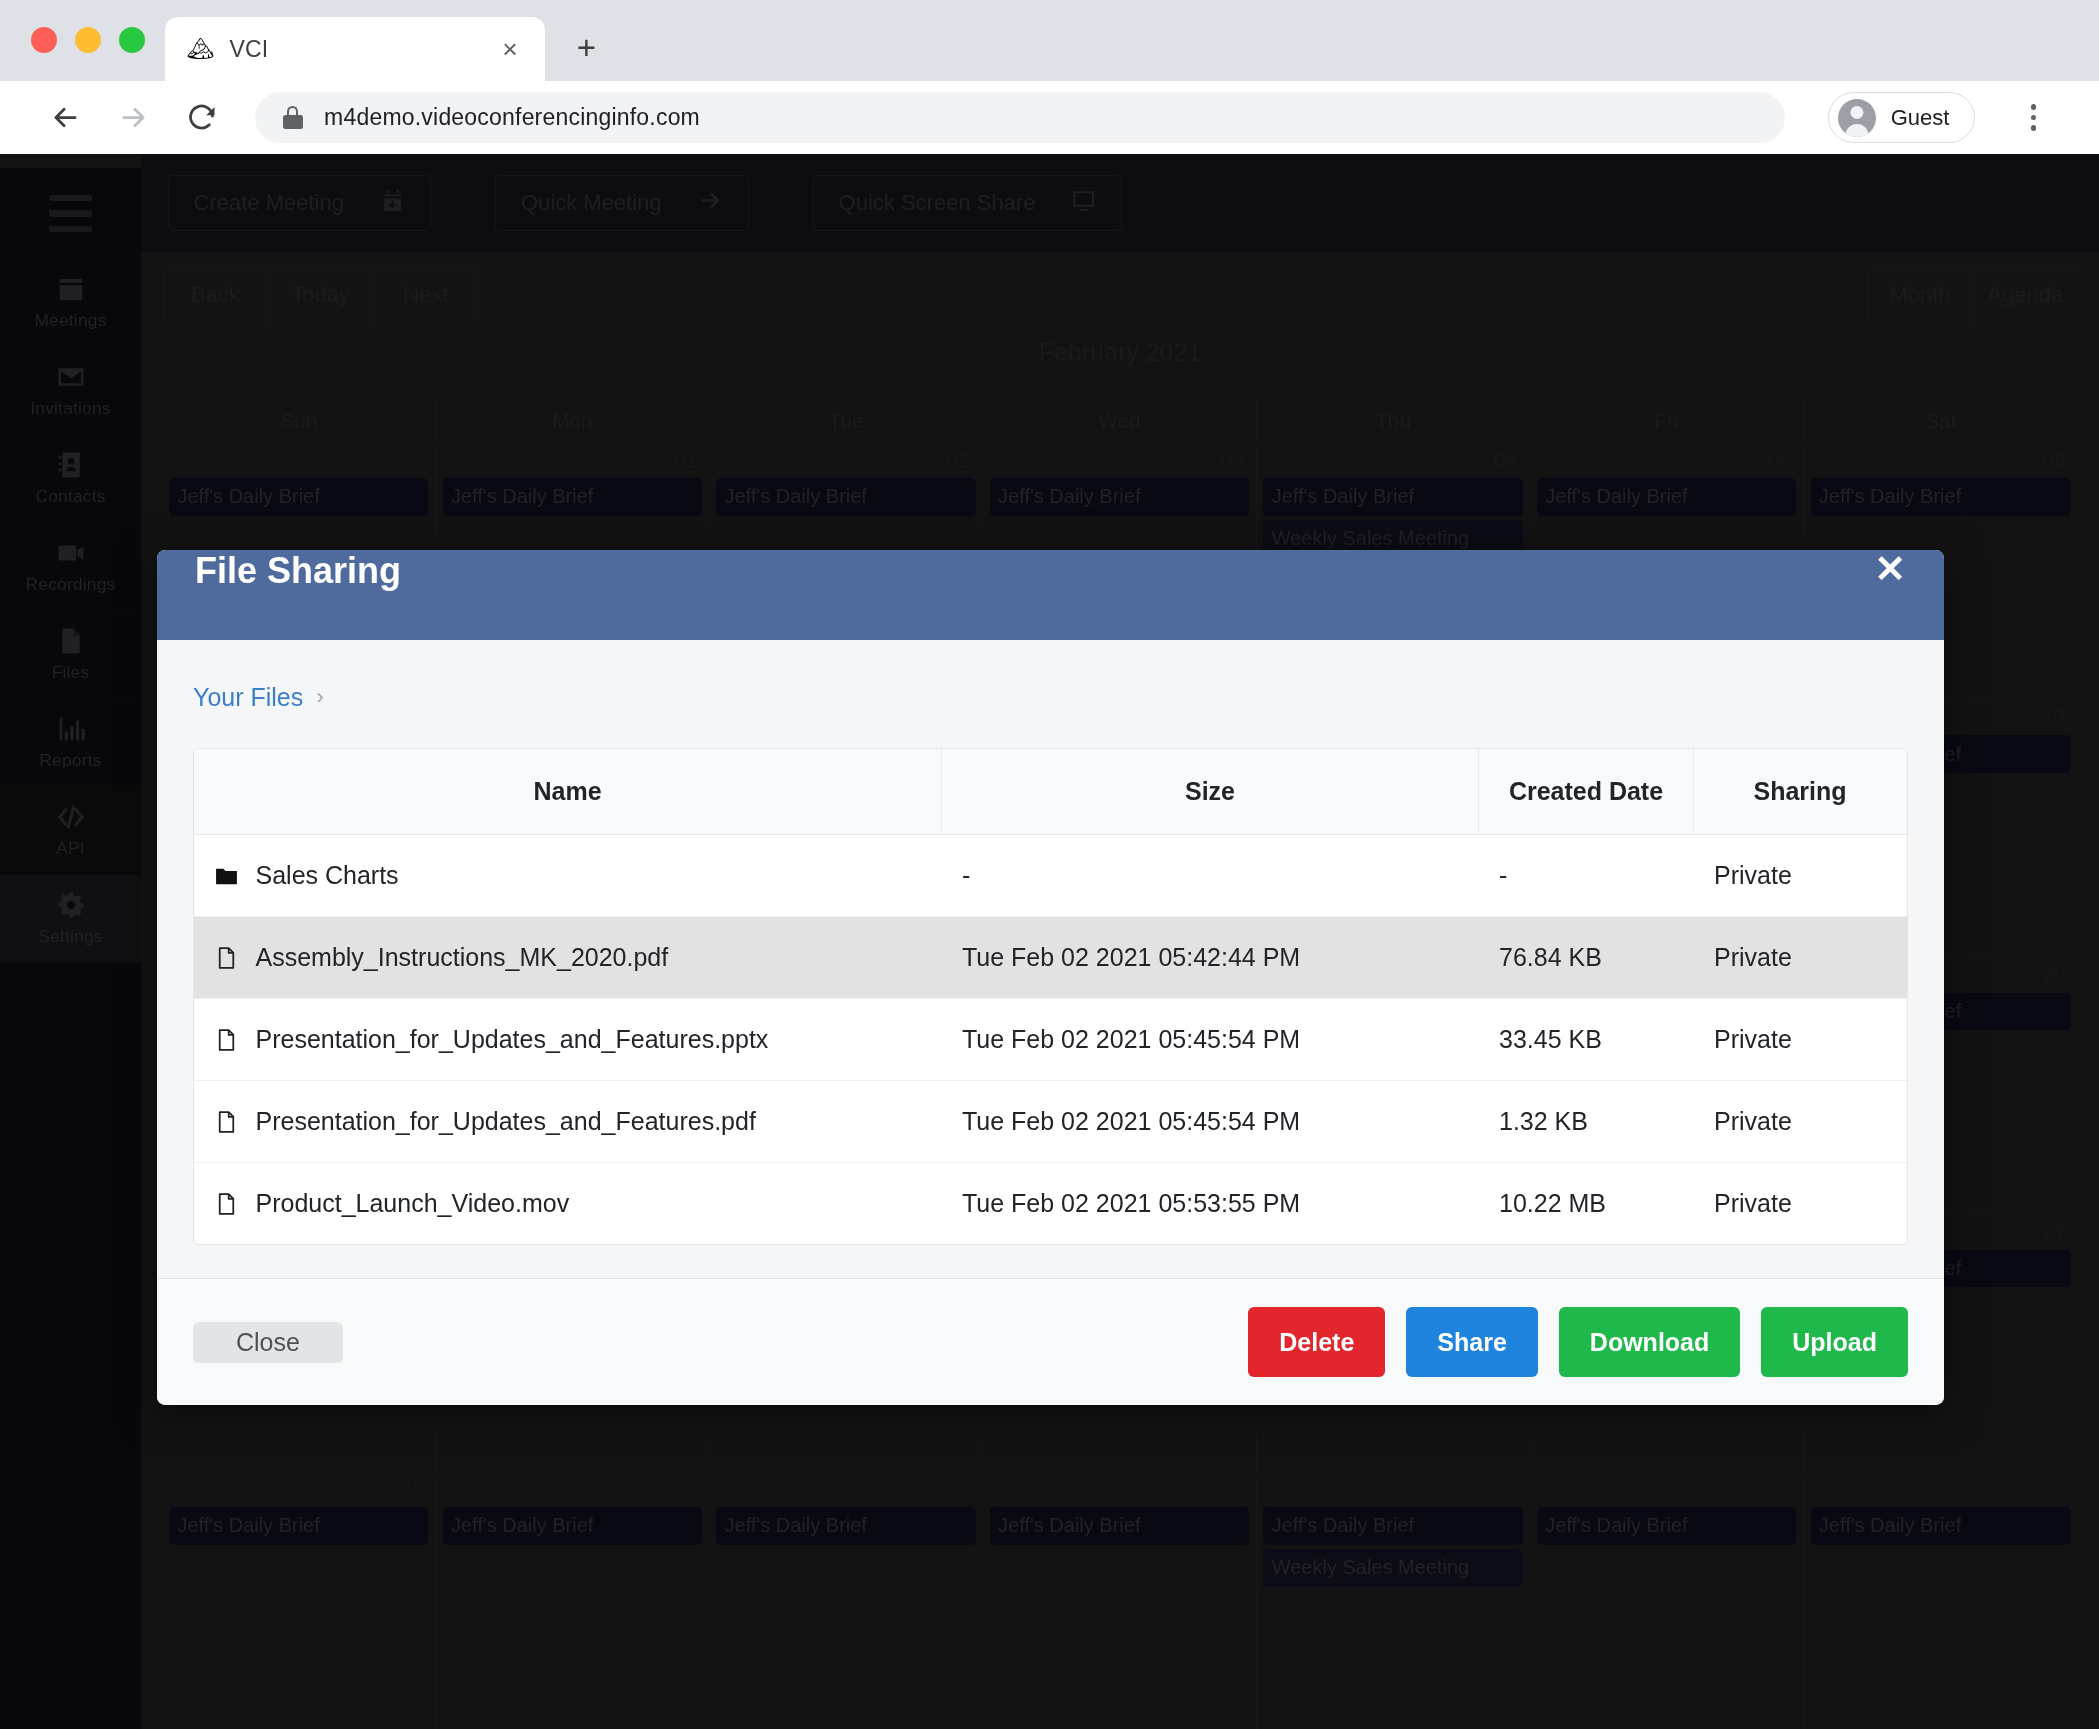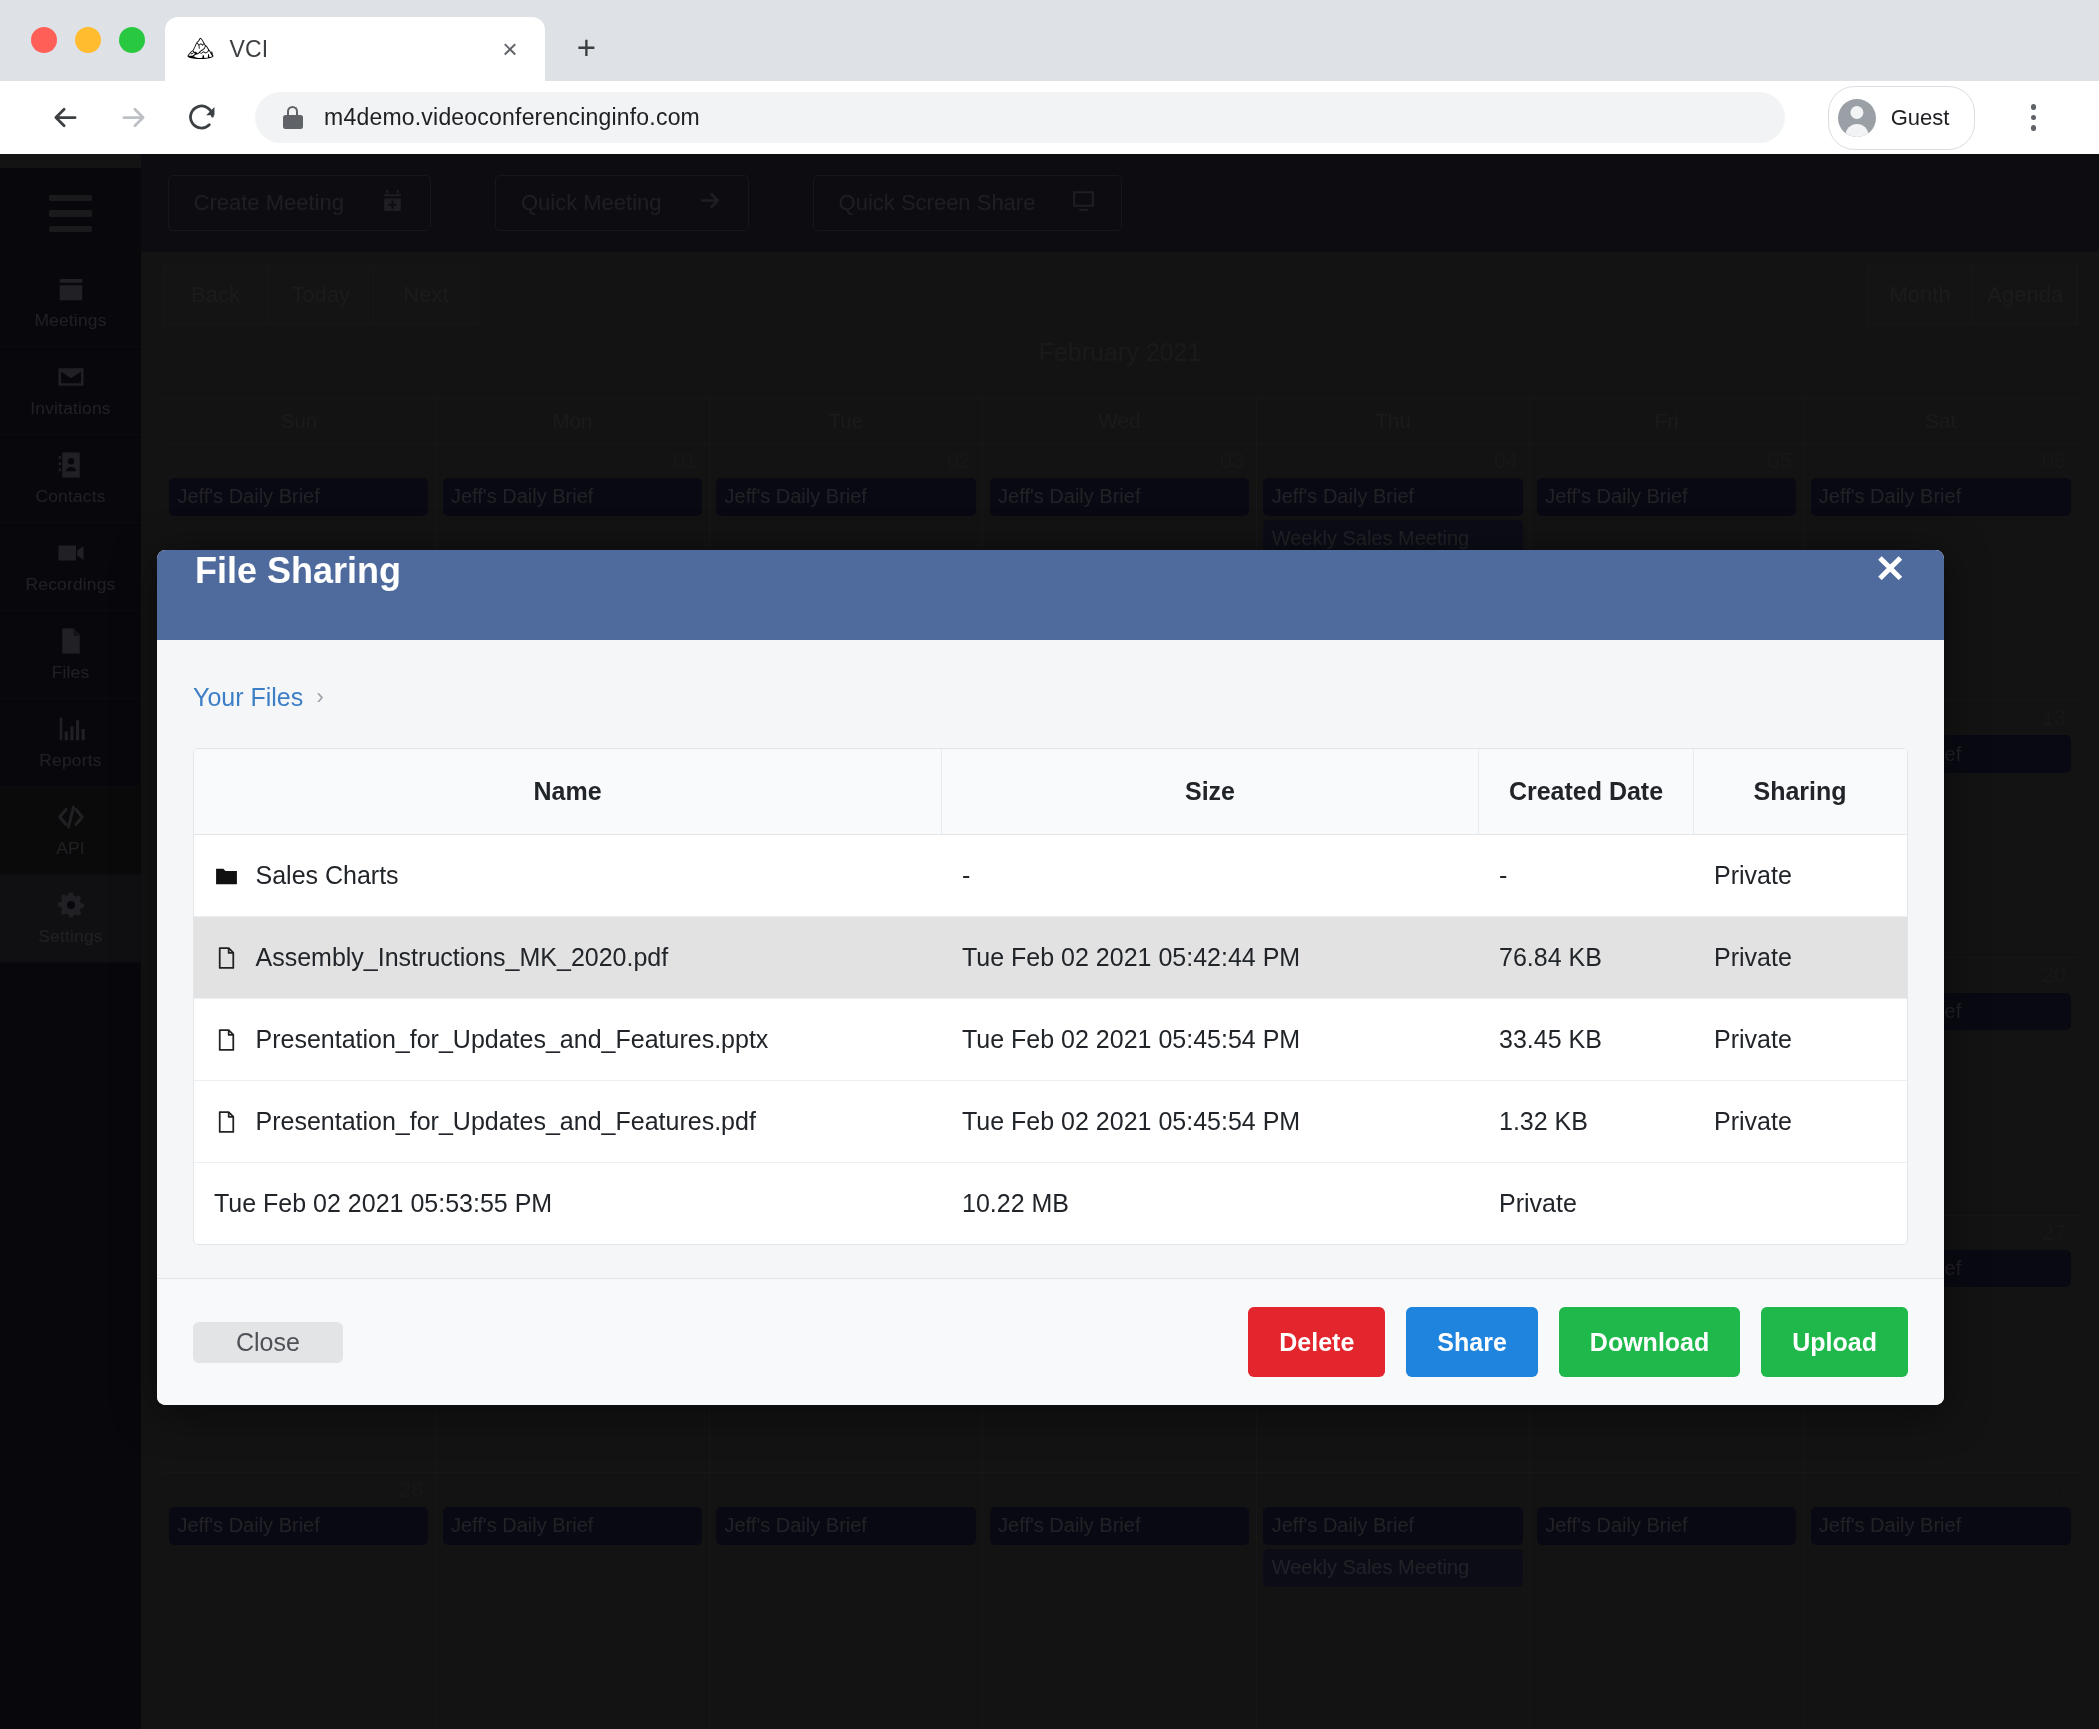--- a/index.html
+++ b/index.html
@@ -56,21 +56,21 @@
   .navbtn svg { width: 33px; height: 33px; }
   .omnibox {
     flex: 1; height: 51px; background: #f1f3f4; border-radius: 26.5px;
     display: flex; align-items: center; padding: 0 28px; gap: 21.5px; margin-left: 6.6px;
   }
   .lock { width: 20px; height: 23px; position: relative; }
   .lock-body { position:absolute; bottom:0; left:0; width:20px; height:14px; background:#5f6368; border-radius:2.5px; }
   .lock-shackle { position:absolute; top:0; left:4.1px; width:11.6px; height:10.7px; border:2.9px solid #5f6368; border-bottom:none; border-radius:5.8px 5.8px 0 0; }
   .url { font-size: 23px; color: #202124; letter-spacing: 0.2px; }
   .guestbtn {
-    height: 64px; border-radius: 26.5px; border: 1.2px solid #dadce0; background:#fff;
+    height: 51px; border-radius: 26.5px; border: 1.2px solid #dadce0; background:#fff;
     display: flex; align-items: center; gap: 15px; padding: 0 25px 0 8.3px; margin-left: 18px;
   }
   .avatar { width: 38px; height: 38px; border-radius: 50%; background: #9aa0a6; position: relative; overflow: hidden; }
   .avatar::before { content:""; position:absolute; top:7.4px; left:50%; transform:translateX(-50%); width:13.2px; height:13.2px; border-radius:50%; background:#f1f3f4; }
   .avatar::after { content:""; position:absolute; bottom:-2.5px; left:50%; transform:translateX(-50%); width:23px; height:15px; border-radius:11.6px 11.6px 0 0; background:#f1f3f4; }
   .guest-label { font-size: 22px; color: #202124; }
   .kebab { width: 43px; height: 46px; display:flex; flex-direction:column; align-items:center; justify-content:center; gap:5px; margin-left: 11.6px; }
   .kebab span { width: 5.8px; height: 5.8px; border-radius: 50%; background: #5f6368; display:block; }
 
   
@@ -593,20 +593,29 @@
                     <path fill="none" stroke="#222" stroke-width="1.7" stroke-linejoin="round" d="M14.1 2.5v4.6h4.4"></path>
                   </svg>
                 </span>
                 <span>Presentation_for_Updates_and_Features.pdf</span>
               </div>
               <div class="td">Tue Feb 02 2021 05:45:54 PM</div>
               <div class="td">1.32 KB</div>
               <div class="td">Private</div>
             </div>
             <div class="trow">
+              <div class="td">
+                <span class="ficon">
+                  <svg viewBox="0 0 24 24">
+                    <path fill="none" stroke="#222" stroke-width="1.7" stroke-linejoin="round" d="M5.5 2.5h8.6l4.4 4.4v14.6H5.5z"></path>
+                    <path fill="none" stroke="#222" stroke-width="1.7" stroke-linejoin="round" d="M14.1 2.5v4.6h4.4"></path>
+                  </svg>
+                </span>
+                <span>Product_Launch_Video.mov</span>
+              </div>
               <div class="td">Tue Feb 02 2021 05:53:55 PM</div>
               <div class="td">10.22 MB</div>
               <div class="td">Private</div>
             </div>
           </div>
       </div>
     </div>
 
     <div class="modal-foot">
       <button class="mbtn close">Close</button>

